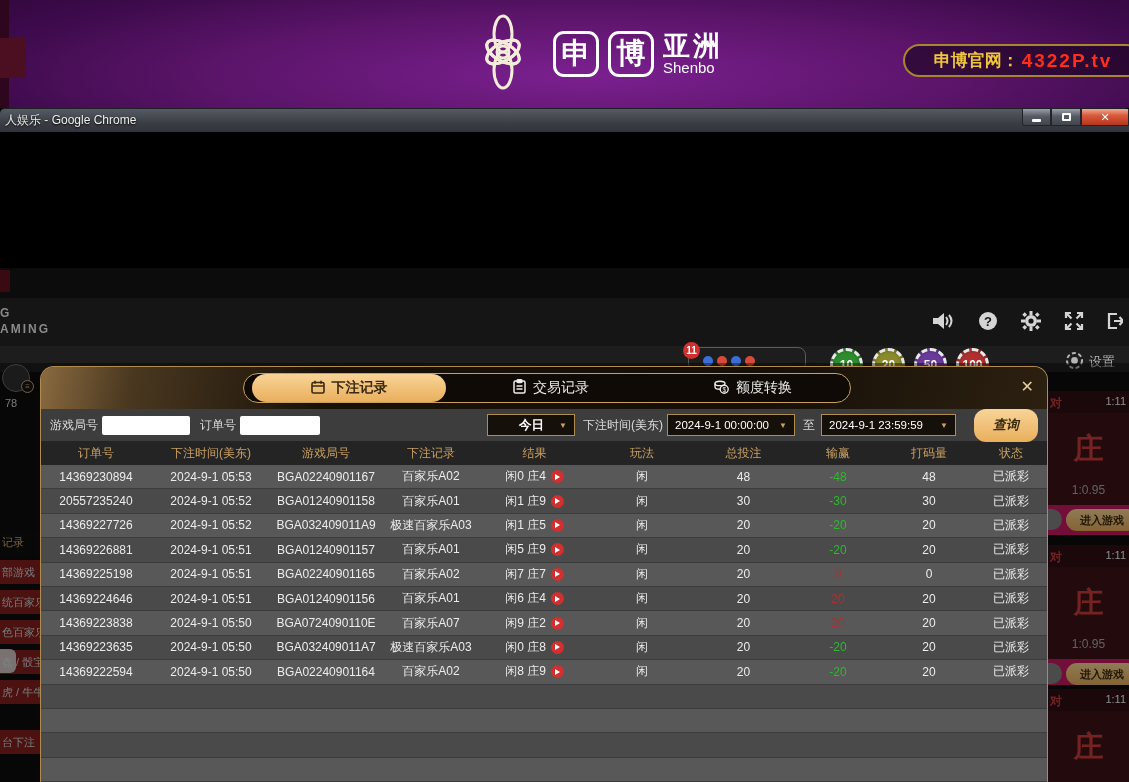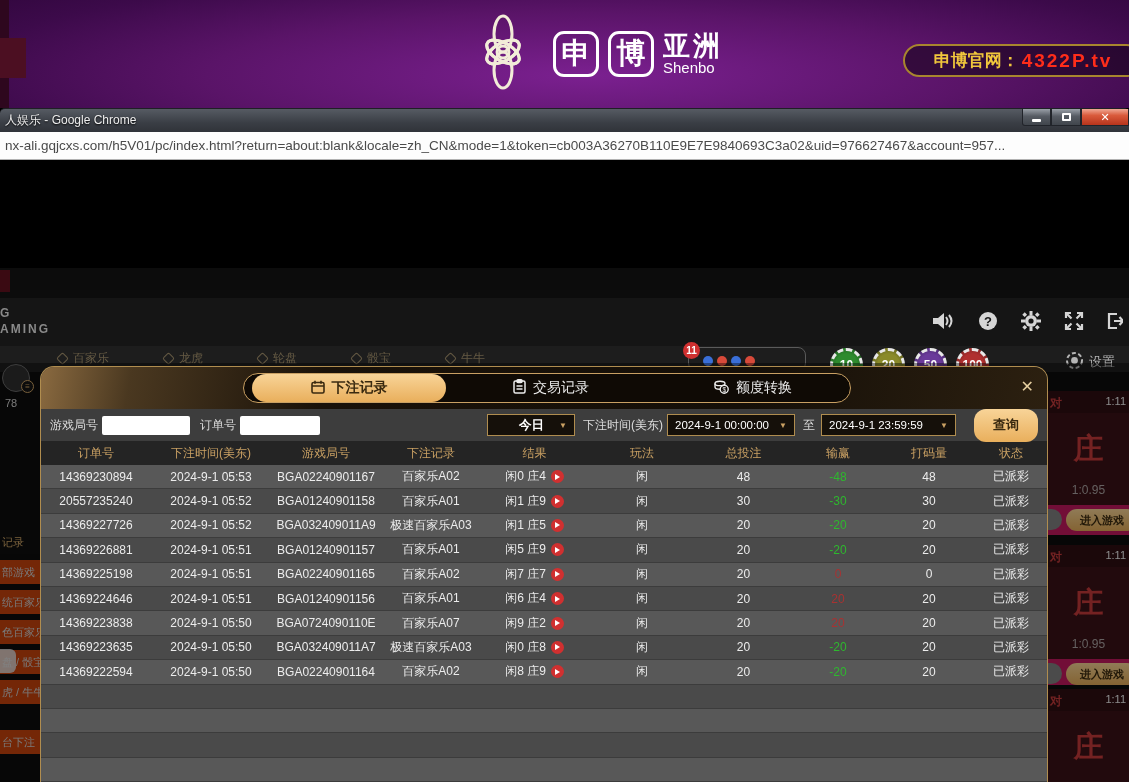--- a/index.html
+++ b/index.html
@@ -60,21 +60,21 @@
   .chip { width:33px; height:33px; border-radius:50%; border:3px dashed #e8e8e8; color:#fff; font-weight:bold;
     font-size:12px; display:flex; align-items:center; justify-content:center; }
   .settings { position:absolute; left:1066px; top:6px; display:flex; align-items:center; gap:6px; color:#b5b5b5; font-size:13px; }
 
   .sidebar { position:absolute; left:0; top:94px; width:40px; }
   .avatar { width:28px; height:28px; border-radius:50%; background:#2e2e2e; border:1px solid #666; position:relative; margin:2px 0 0 2px; }
   .avatar-badge { position:absolute; right:-5px; bottom:-2px; width:13px; height:13px; border-radius:50%; background:#141414;
     border:1px solid #c9a063; color:#c9a063; font-size:8px; line-height:11px; text-align:center; }
   .balance { color:#ccc; font-size:11px; margin:5px 0 0 5px; }
   .side-list { position:absolute; left:0; top:168px; width:40px; }
-  .side-item { width:40px; height:24px; margin-bottom:6px; background:#c2410c; color:#c9c9c9; font-size:11px;
+  .side-item { width:40px; height:24px; margin-bottom:6px; background:#7f1d1d; color:#c9c9c9; font-size:11px;
     display:flex; align-items:center; padding-left:2px; white-space:nowrap; overflow:hidden; }
   .side-item.first { background:#0e0e0e; color:#c9a063; }
   .side-item.gap-before { margin-top:26px; }
   .side-highlight { position:absolute; left:0; top:287px; width:16px; height:24px; background:#d8d8d8; border-radius:0 6px 6px 0; opacity:.85; }
 
   .right-rail { position:absolute; left:1048px; top:120px; width:81px; }
   .rr-card { position:absolute; left:0; width:81px; overflow:hidden; }
   .rr-head { height:22px; background:#2d0e12; position:relative; }
   .rr-corner { position:absolute; left:2px; top:4px; color:#c03a3a; font-size:12px; font-weight:bold; }
   .rr-codds { position:absolute; right:3px; top:4px; color:#e8e8e8; font-size:11px; }
@@ -104,21 +104,21 @@
   .f-input { width:88px; height:19px; background:#fff; border:none; border-radius:2px; margin-right:10px; padding:0 4px; font-size:12px; }
   .f-input.short { width:80px; }
   .f-select { height:22px; background:#15100a; border:1px solid #b08d4f; color:#fff; display:flex;
     align-items:center; justify-content:space-between; padding:0 7px; }
   .quick { width:88px; margin-left:auto; margin-right:8px; font-weight:bold; font-size:12.5px; }
   .dt { width:128px; font-size:11.5px; margin-right:6px; }
   .dt2 { width:135px; }
   .to-label { margin:0 6px 0 2px; }
   .caret { color:#c9a063; font-size:8px; }
   .search-btn { width:64px; height:33px; border-radius:12px; background:linear-gradient(#f8d498,#e9af5c);
-    color:#3a2a10; font-weight:bold; font-size:13px; display:flex; align-items:center; justify-content:center; margin-left:12px; }
+    color:#3a2a10; font-weight:bold; font-size:13px; display:flex; align-items:center; justify-content:center; margin-left:12px;font-style:italic; }
 
   .tgrid { display:grid; grid-template-columns:110px 120px 110px 100px 107px 108px 95px 94px 88px 76px;
     align-items:center; text-align:center; }
   .thead { height:24px; background:#242424; color:#c9a063; font-size:12px; }
   .tbody { height:366px; background:#414141; }
   .trow { height:24.4px; font-size:12px; color:#ececec; border-bottom:1px solid #3c3c3c; background:#585858; }
   .trow:nth-child(even) { background:#4a4a4a; }
   .result-cell { display:flex; align-items:center; justify-content:center; gap:5px; }
   .play-btn { width:13px; height:13px; border-radius:50%; background:#d03030; display:flex; align-items:center; justify-content:center; }
   .play-tri { width:0; height:0; border-left:5px solid #fff; border-top:3.5px solid transparent; border-bottom:3.5px solid transparent; margin-left:1px; }
@@ -169,23 +169,20 @@
       <div class="win-btn minimize">
           <span class="glyph-min"></span>
         </div>
       <div class="win-btn maximize">
           <span class="glyph-max"></span>
         </div>
       <div class="win-btn close">
           <span class="glyph-close">✕</span>
         </div>
     </div>
-  </div>
-  <div class="urlbar">
-    <span class="url-text">nx-ali.gqjcxs.com/h5V01/pc/index.html?return=about:blank&amp;locale=zh_CN&amp;mode=1&amp;token=cb003A36270B110E9E7E9840693C3a02&amp;uid=976627467&amp;account=957...</span>
   </div>
 
   <div class="game">
     <div class="mini-maroon"></div>
 
     <div class="game-header">
       <div class="brand">
         <div>G</div>
         <div>AMING</div>
       </div>
@@ -231,42 +228,20 @@
               <g stroke="#d5d5d5" stroke-width="2.2" fill="none">
                 <path d="M10 3 L2 3 L2 17 L10 17"></path>
                 <path d="M7 10 L16 10 M12.5 6 L16 10 L12.5 14"></path>
               </g>
             </svg>
         </span>
       </div>
     </div>
 
     <div class="nav-row">
-      <div class="nav-items">
-          <div class="nav-item">
-            <div class="nav-diamond"></div>
-            <div>百家乐</div>
-          </div>
-          <div class="nav-item">
-            <div class="nav-diamond"></div>
-            <div>龙虎</div>
-          </div>
-          <div class="nav-item">
-            <div class="nav-diamond"></div>
-            <div>轮盘</div>
-          </div>
-          <div class="nav-item">
-            <div class="nav-diamond"></div>
-            <div>骰宝</div>
-          </div>
-          <div class="nav-item">
-            <div class="nav-diamond"></div>
-            <div>牛牛</div>
-          </div>
-        </div>
       <div class="limit-box">
         <div class="limit-badge">11</div>
         <div class="limit-dots">
           <span class="limit-dot" style="background:#3a6fd8"></span>
           <span class="limit-dot" style="background:#d84a3a"></span>
           <span class="limit-dot" style="background:#3a6fd8"></span>
           <span class="limit-dot" style="background:#d84a3a"></span>
         </div>
       </div>
       <div class="chips">

